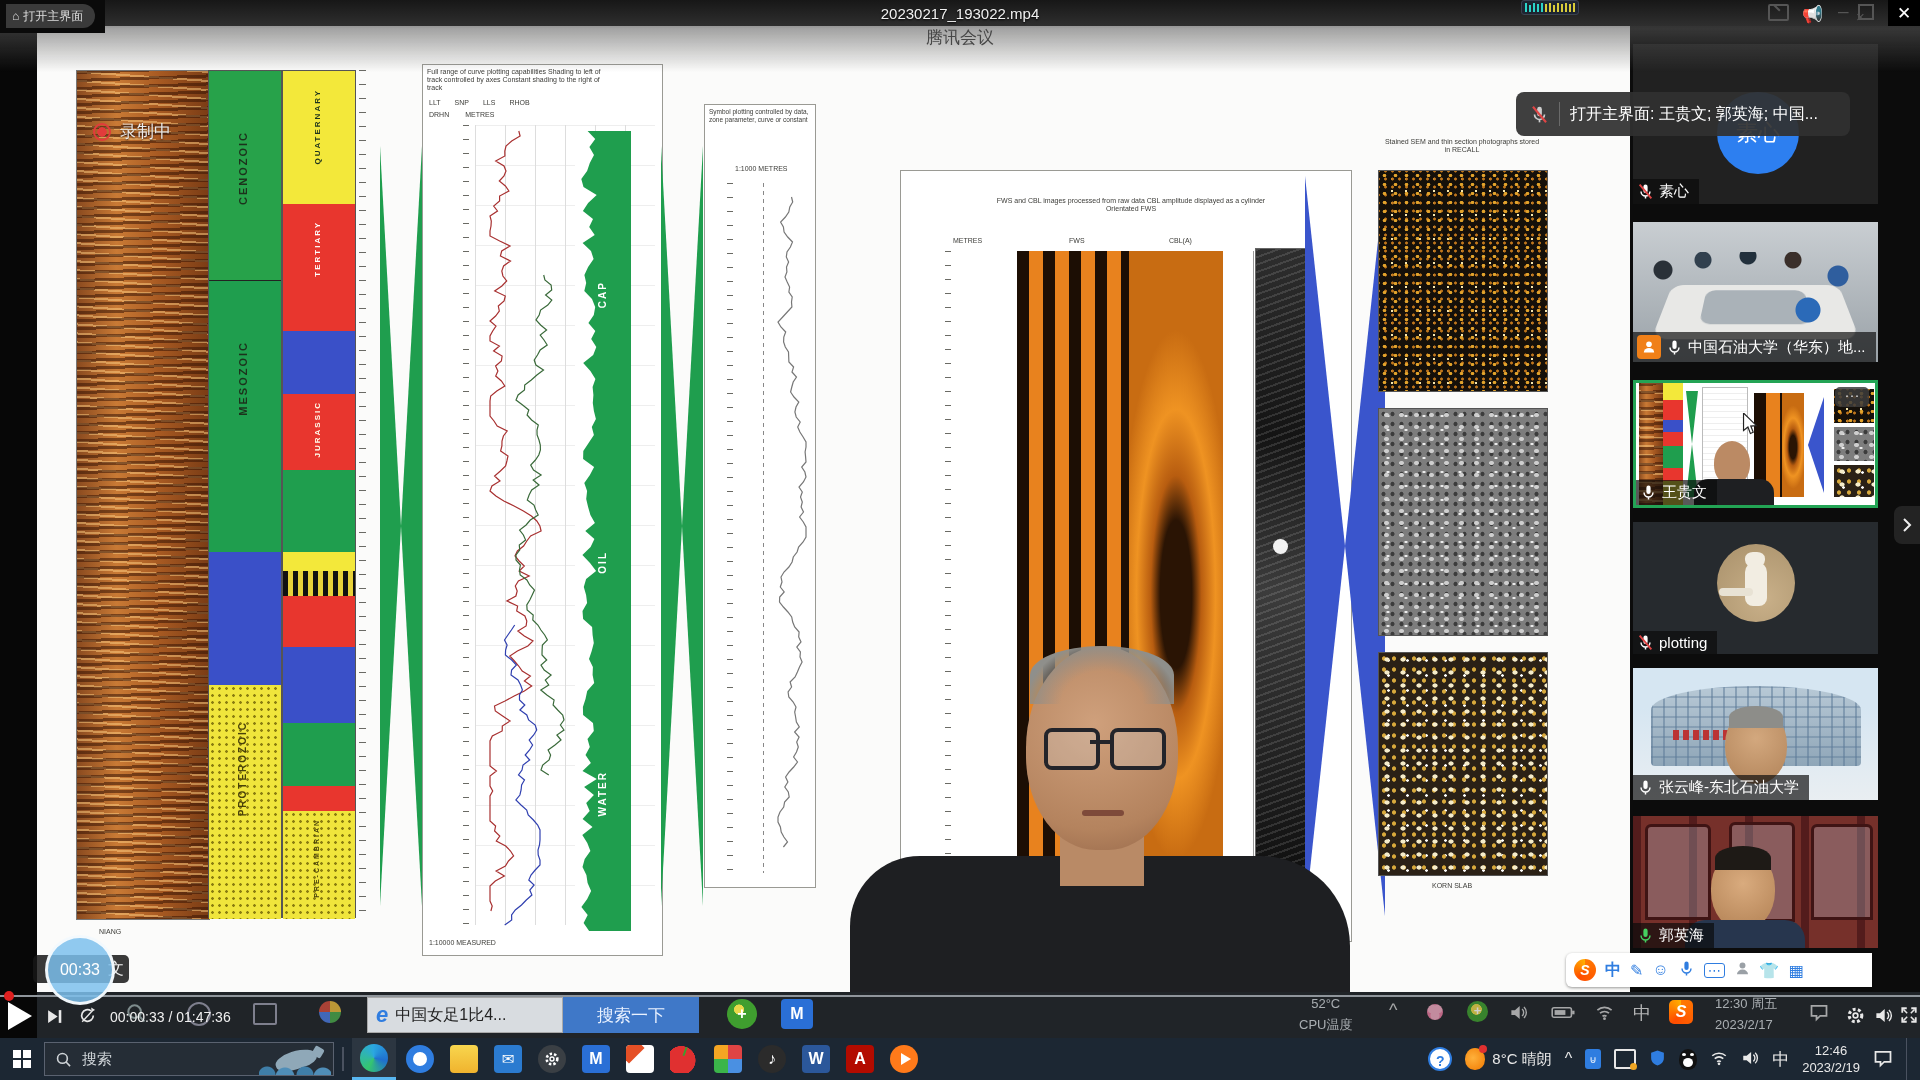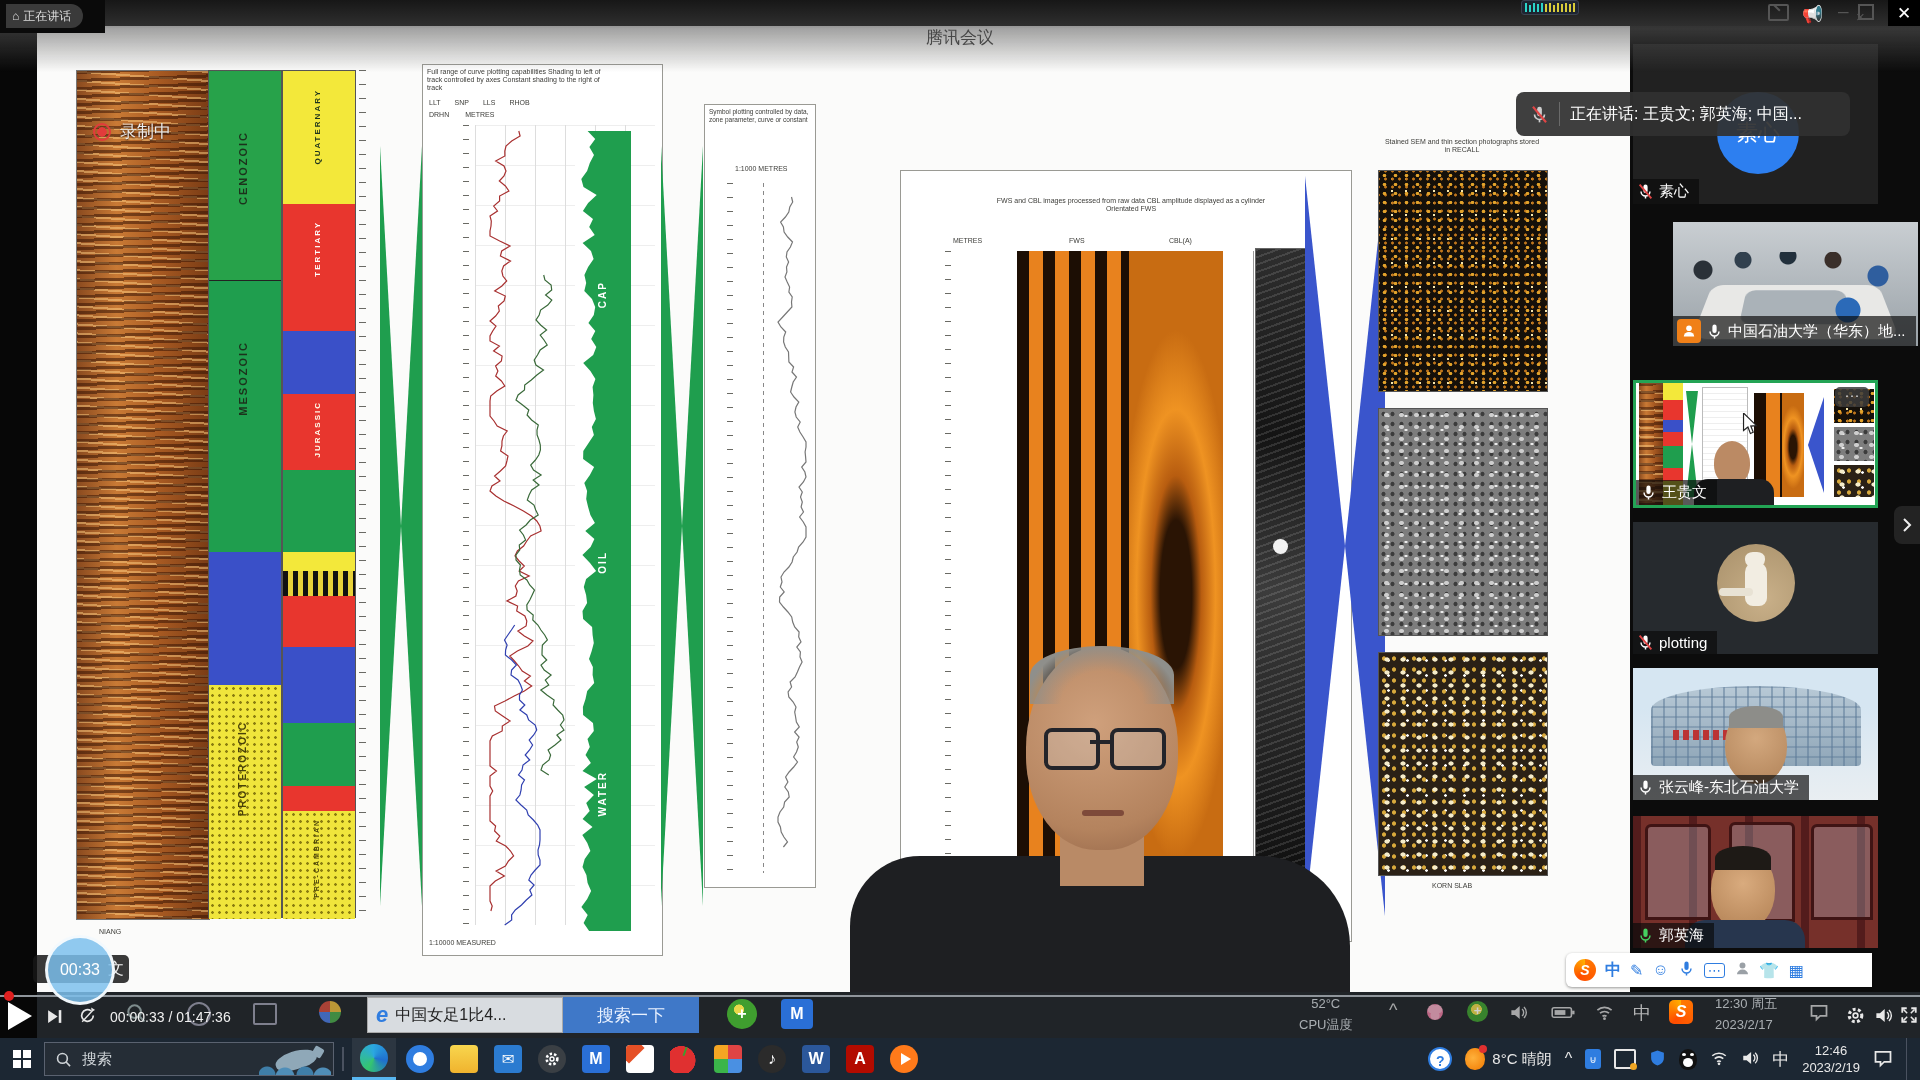--- a/index.html
+++ b/index.html
@@ -262,21 +262,21 @@
   <div class="abs tile" style="top:44px;height:160px;background:#212121;">
     <div class="abs" style="left:84px;top:48px;width:82px;height:82px;border-radius:50%;background:#2d7ff0;display:flex;align-items:center;justify-content:center;color:#fff;font-size:22px;">素心</div>
     <div class="nt">
         <svg class="mic" style="color:#fff">
           <use href="#i-micoff"></use>
         </svg>
         <span>素心</span>
       </div>
   </div>
 
-  <div class="abs tile" style="top:222px;height:124px;background:linear-gradient(180deg,#c9ced2,#9aa2a8);margin-left:40px;">
+  <div class="abs tile" style="top:222px;height:140px;background:linear-gradient(180deg,#c9ced2,#9aa2a8);">
     <div class="abs" style="left:30px;top:52px;width:185px;height:70px;background:#e8e8e6;border-radius:14px;transform:perspective(200px) rotateX(40deg);"></div>
     <div class="abs" style="left:70px;top:62px;width:105px;height:44px;background:#aab2b8;border-radius:10px;transform:perspective(200px) rotateX(40deg);"></div>
     <div class="abs" style="left:0;top:30px;width:245px;height:80px;background:
       radial-gradient(circle at 30px 18px,#2a3138 9px,transparent 10px),
       radial-gradient(circle at 70px 8px,#31404e 8px,transparent 9px),
       radial-gradient(circle at 115px 4px,#22303c 8px,transparent 9px),
       radial-gradient(circle at 160px 8px,#3a2f2a 8px,transparent 9px),
       radial-gradient(circle at 205px 24px,#2f5e9e 10px,transparent 11px),
       radial-gradient(circle at 175px 58px,#2b6ab8 12px,transparent 13px);"></div>
     <div class="nt">
@@ -361,21 +361,21 @@
         </svg>
         <span>张云峰-东北石油大学</span>
       </div>
   </div>
 
   <div class="abs toast">
     <svg class="mic" style="width:19px;height:19px;color:#cfcfcf">
         <use href="#i-micoff"></use>
       </svg>
     <div style="width:1px;height:24px;background:#6a6a6a;"></div>
-    <span style="color:#fff;font-size:16px;white-space:nowrap;">正在讲话: 王贵文; 郭英海; 中国...</span>
+    <span style="color:#fff;font-size:16px;white-space:nowrap;">打开主界面: 王贵文; 郭英海; 中国...</span>
   </div>
 
   <div class="abs" style="left:1894px;top:506px;width:26px;height:38px;background:rgba(40,40,40,.85);border-radius:8px 0 0 8px;display:flex;align-items:center;justify-content:center;z-index:9;">
     <svg style="width:10px;height:16px;">
         <use href="#i-chev"></use>
       </svg>
   </div>
 
   <div class="abs sogou">
     <span style="width:22px;height:22px;border-radius:50%;background:conic-gradient(#ff7a00,#ff4d00 60%,#ffb000);color:#fff;font-weight:bold;font-style:italic;display:flex;align-items:center;justify-content:center;font-size:14px;">S</span>
@@ -431,22 +431,23 @@
     </div>
     <div class="abs dim" style="left:1772px;top:10px;"><svg style="width:20px;height:20px;color:#ccc">
           <use href="#i-bubble"></use>
         </svg></div>
   </div>
 
   <div class="abs topbar"></div>
   <div class="abs" style="left:0;top:0;width:105px;height:33px;background:#0a0a0a;z-index:41;"></div>
   <div class="abs pill" style="z-index:42;">
     <span>⌂</span>
-    <span>正在讲话</span>
-  </div>
+    <span>打开主界面</span>
+  </div>
+  <div class="abs" style="left:0;top:5px;width:1920px;text-align:center;color:#f0f0f0;font-size:15px;text-shadow:0 1px 2px #000;z-index:41;">20230217_193022.mp4</div>
   <div class="abs" style="left:0;top:26px;width:1920px;text-align:center;color:#474747;font-size:17px;z-index:41;">腾讯会议</div>
 
   <div class="abs" style="left:1521px;top:0;width:58px;height:15px;background:#1d2430;border:1px solid #3a4250;border-radius:3px;display:flex;align-items:flex-end;gap:2px;padding:2px 3px;box-sizing:border-box;z-index:43;">
     <i style="width:2px;height:9px;background:#2bd4c8"></i>
       <i style="width:2px;height:7px;background:#2bd4c8"></i>
       <i style="width:2px;height:9px;background:#2bd4c8"></i>
       <i style="width:2px;height:8px;background:#2bd4c8"></i>
       <i style="width:2px;height:9px;background:#2bd4c8"></i>
       <i style="width:2px;height:8px;background:#d8cc3a"></i>
       <i style="width:2px;height:9px;background:#d8cc3a"></i>

